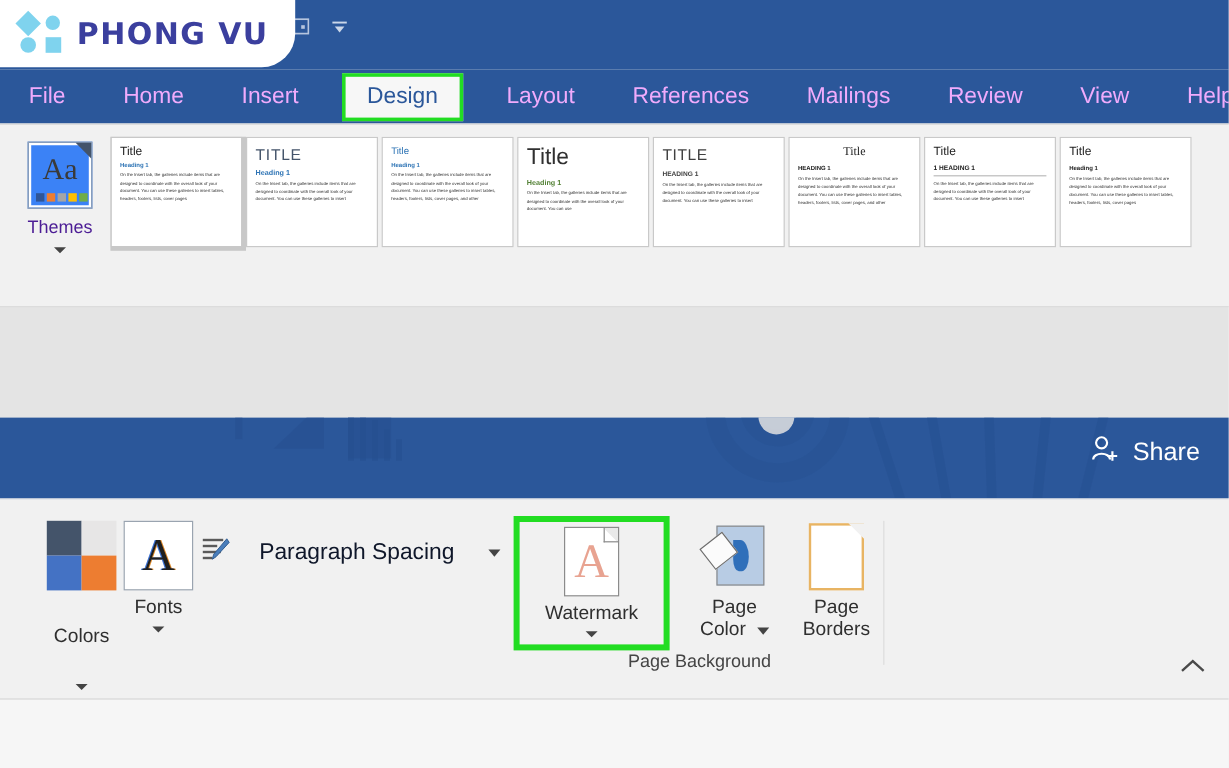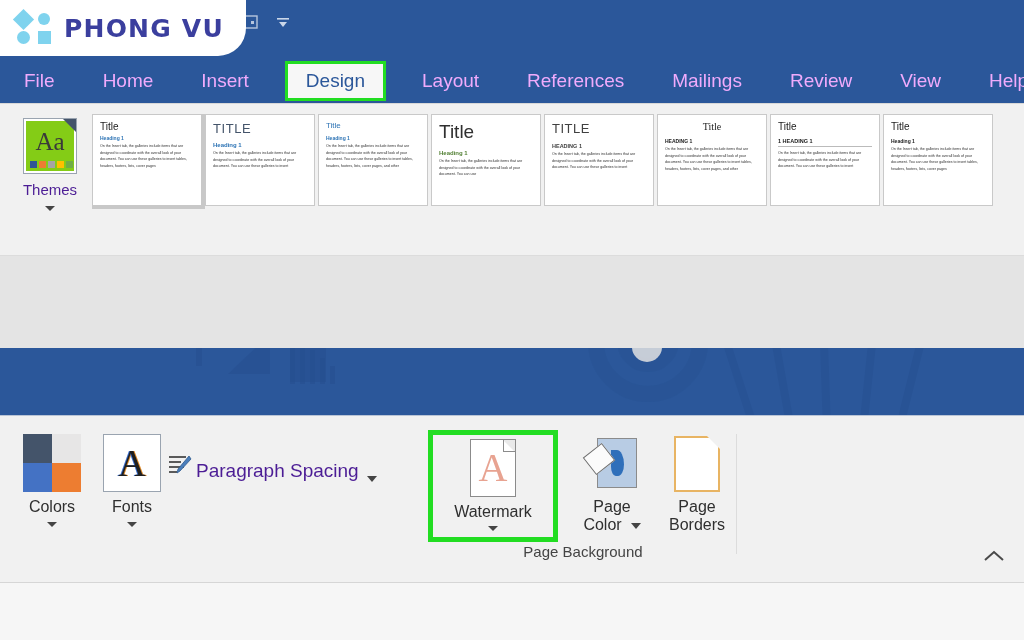--- a/index.html
+++ b/index.html
@@ -61,21 +61,21 @@
   .ribbon-top {
     position: absolute; top: 103px; left: 0; width: 1024px; height: 152px;
     background: #f1f1f1;
     border-top: 1px solid #d8d8d8;
   }
   .themes-btn {
     position: absolute; left: 8px; top: 8px; width: 84px; height: 120px;
     display: flex; flex-direction: column; align-items: center; padding-top: 6px;
   }
   .themes-icon {
-    width: 54px; height: 56px; background: #84cc16;
+    width: 54px; height: 56px; background: #3b82f6;
     border: 1px solid #9aa4b0; position: relative;
     display: flex; align-items: center; justify-content: center;
     box-shadow: inset 0 0 0 2px #fff;
   }
   .themes-icon .corner {
     position: absolute; right: 0; top: 0; width: 0; height: 0;
     border-left: 13px solid transparent; border-top: 13px solid #44546a;
   }
   .themes-aa { font-size: 25px; color: #3a3a3a; margin-top: -8px; font-family: "Liberation Serif", serif; }
   .themes-swatches { position: absolute; bottom: 5px; left: 6px; display: flex; gap: 2px; }
@@ -146,21 +146,21 @@
   .big-btn .lbl { font-size: 16px; color: #2f2f2f; margin-top: 6px; text-align:center; line-height:1.15; }
 
   .colors-icon { width: 58px; height: 58px; display: grid;
                  grid-template-columns: 1fr 1fr; grid-template-rows: 1fr 1fr; }
   .fonts-icon { width: 58px; height: 58px; background: #fff; border: 1px solid #9aa4b0;
                 display: flex; align-items: center; justify-content: center; }
   .fonts-icon span { font-size: 38px; color: #1f1f1f; font-family: "Liberation Serif", serif;
                      text-shadow: -1px 0 #3a6fd0, 1px 0 #e08a28; }
 
   .small-list { position: absolute; left: 162px; top: 16px; width: 250px; }
-  .small-row { display: flex; align-items: flex-end; gap: 4px; height: 42px; font-size: 19px; color: #4c1d95; }
+  .small-row { display: flex; align-items: center; gap: 24px; height: 42px; font-size: 19px; color: #0f172a; }
   .sm-caret { width:0;height:0;border-left:5px solid transparent;border-right:5px solid transparent;
               border-top:6px solid #444; margin-left:4px; }
 
   .wm-icon { width: 46px; height: 58px; background: #fff; border: 1px solid #8b8b8b; position: relative; }
   .wm-icon .fold { position:absolute; right:0; top:0; width:0;height:0;
                    border-left:12px solid transparent; border-top:12px solid #e9e9e9; }
   .wm-icon .fold2 { position:absolute; right:0; top:0; width:12px;height:12px; border-left:1px solid #8b8b8b; border-bottom:1px solid #8b8b8b; }
   .wm-a { position:absolute; left:50%; top:50%; transform:translate(-50%,-52%);
           font-size:40px; color:#e8a391; font-family:"Liberation Serif", serif; }
 
@@ -315,27 +315,37 @@
   <div class="deco ring2"></div>
   <div class="deco dot-w"></div>
   <div class="fan">
     <i style="left:40px;  transform: rotate(-18deg);"></i>
     <i style="left:72px;  transform: rotate(-10deg);"></i>
     <i style="left:104px; transform: rotate(-2deg);"></i>
     <i style="left:136px; transform: rotate(6deg);"></i>
     <i style="left:168px; transform: rotate(14deg);"></i>
   </div>
 
+  <div class="share-btn">
+    <span>
+      <svg viewBox="0 0 26 24" width="26" height="24">
+        <circle cx="10" cy="7" r="4.6" fill="none" stroke="#ffffff" stroke-width="1.8"></circle>
+        <path d="M3 21 C3 14.5 17 14.5 17 21" fill="none" stroke="#ffffff" stroke-width="1.8"></path>
+        <path d="M19 14 L19 22 M15 18 L23 18" stroke="#ffffff" stroke-width="1.8"></path>
+      </svg>
+    </span>
+    <span>Share</span>
+  </div>
 </div>
 
 <div class="ribbon-bot">
 
   <div class="grp" style="left:6px; width:420px;">
 
-    <div class="big-btn" style="position:absolute;left:0;top:10px;">
+    <div class="big-btn" style="position:absolute;left:16px;top:10px;gap:24px;">
       <div class="colors-icon">
         <i style="background:#44546a"></i>
           <i style="background:#e7e6e6"></i>
         <i style="background:#4472c4"></i>
           <i style="background:#ed7d31"></i>
       </div>
       <div class="lbl">Colors</div>
       <div class="caret-dn" style="margin-top:6px"></div>
     </div>
 

